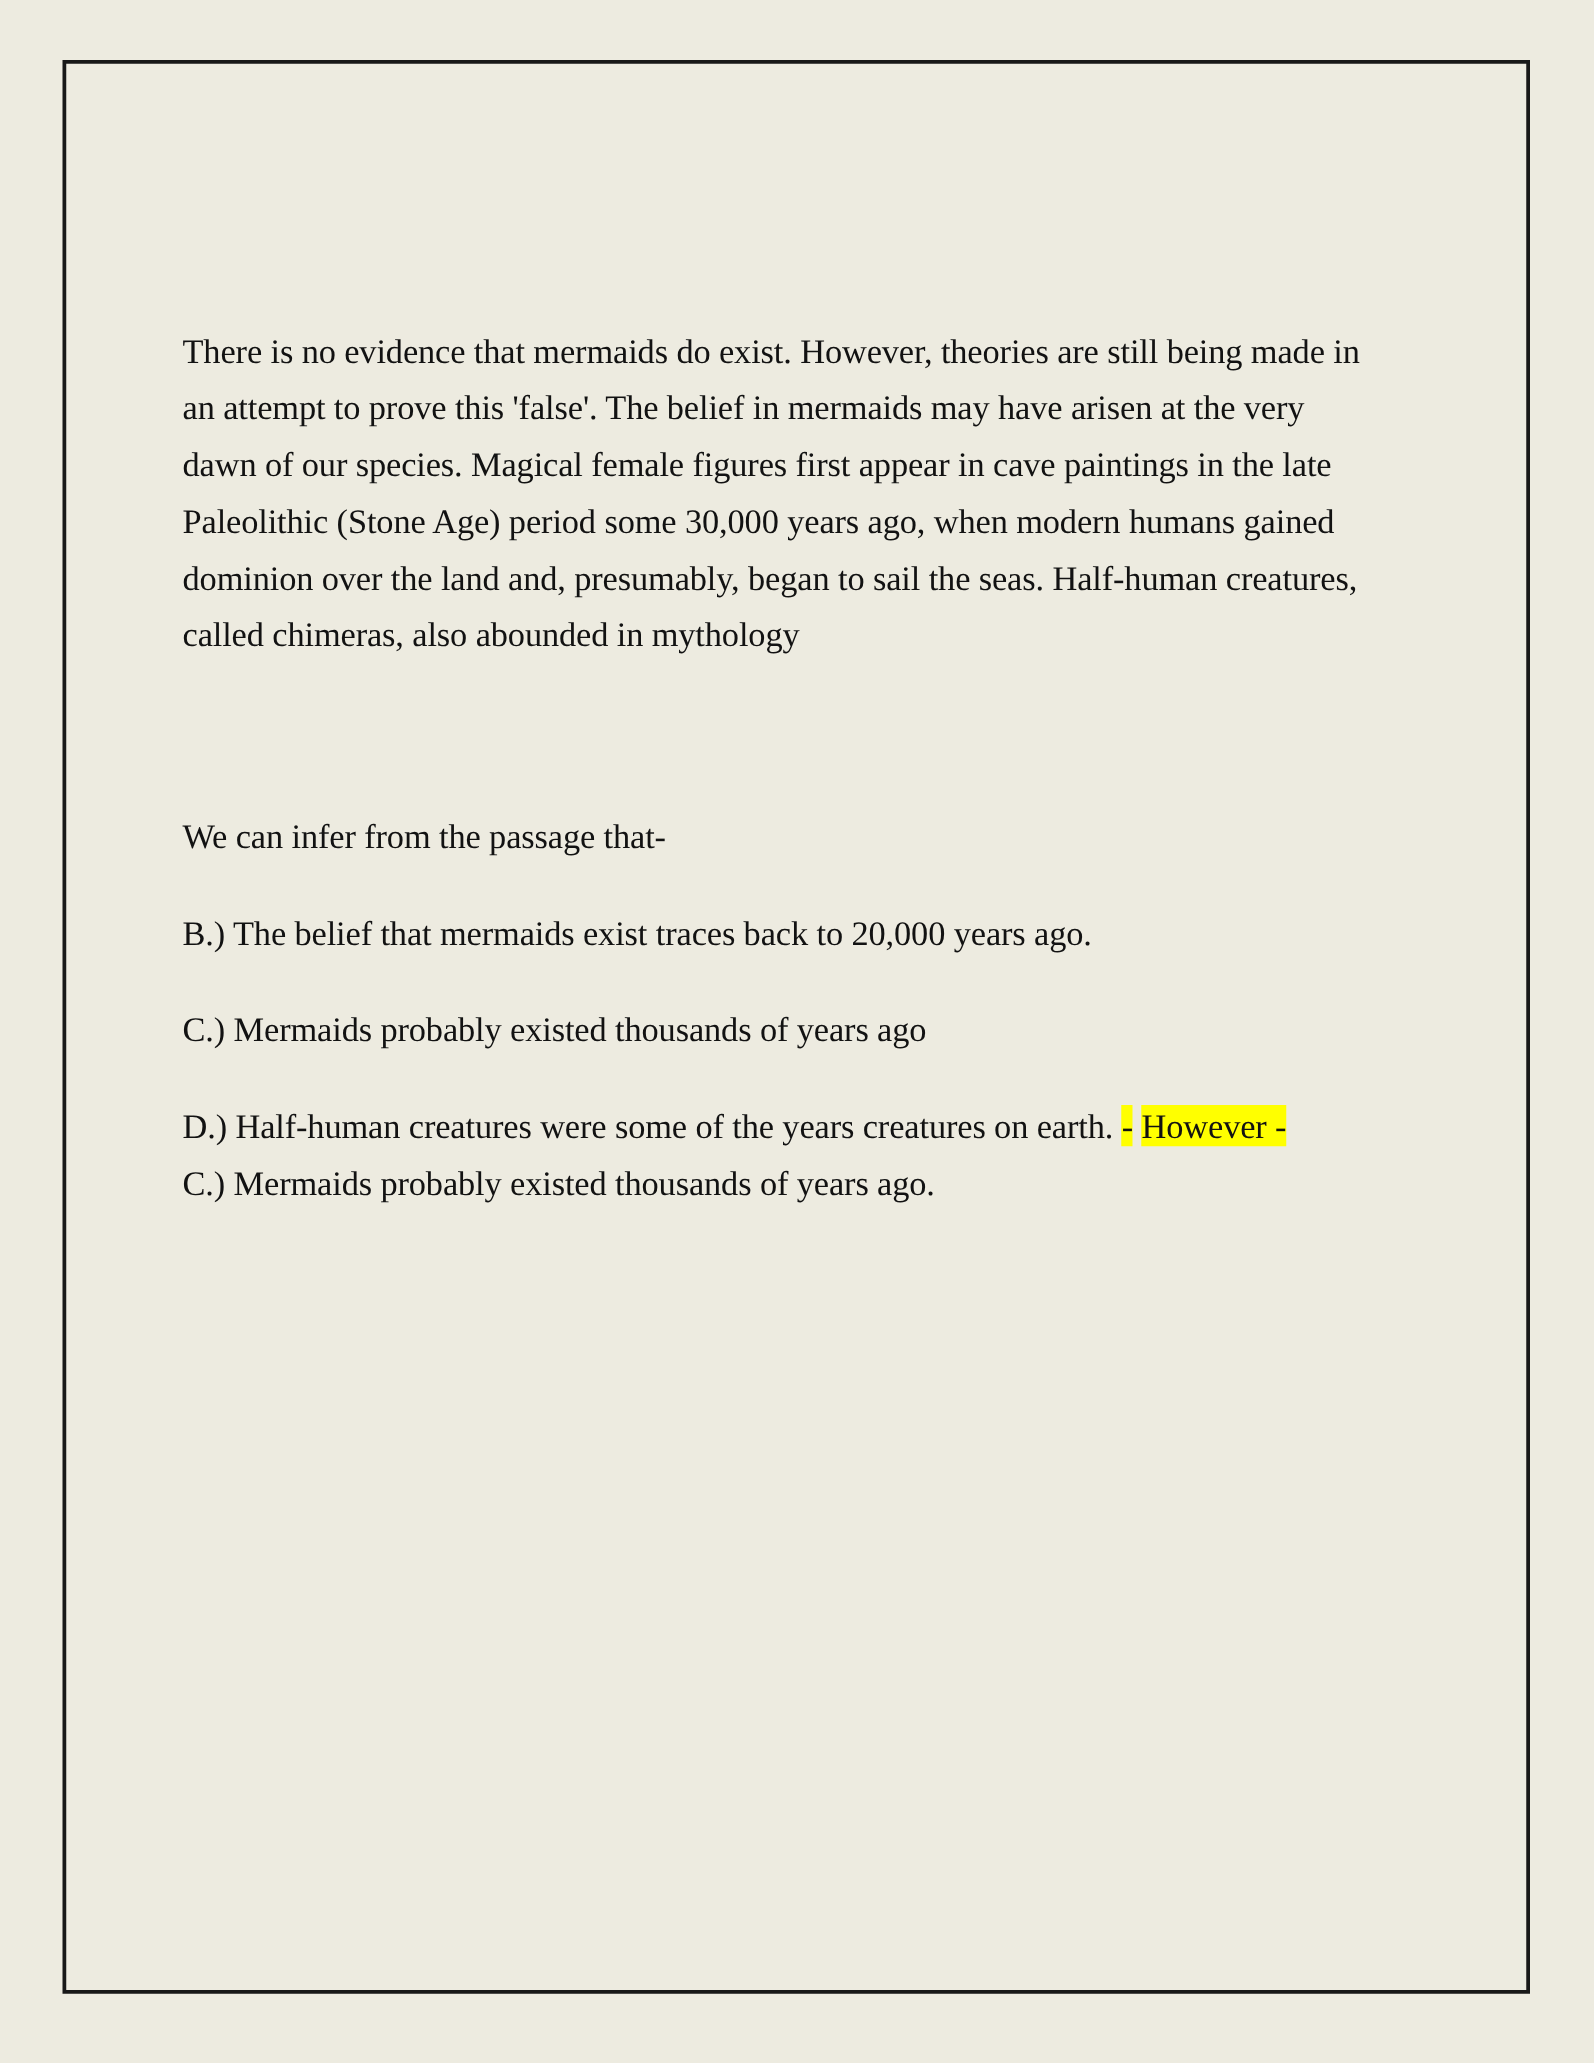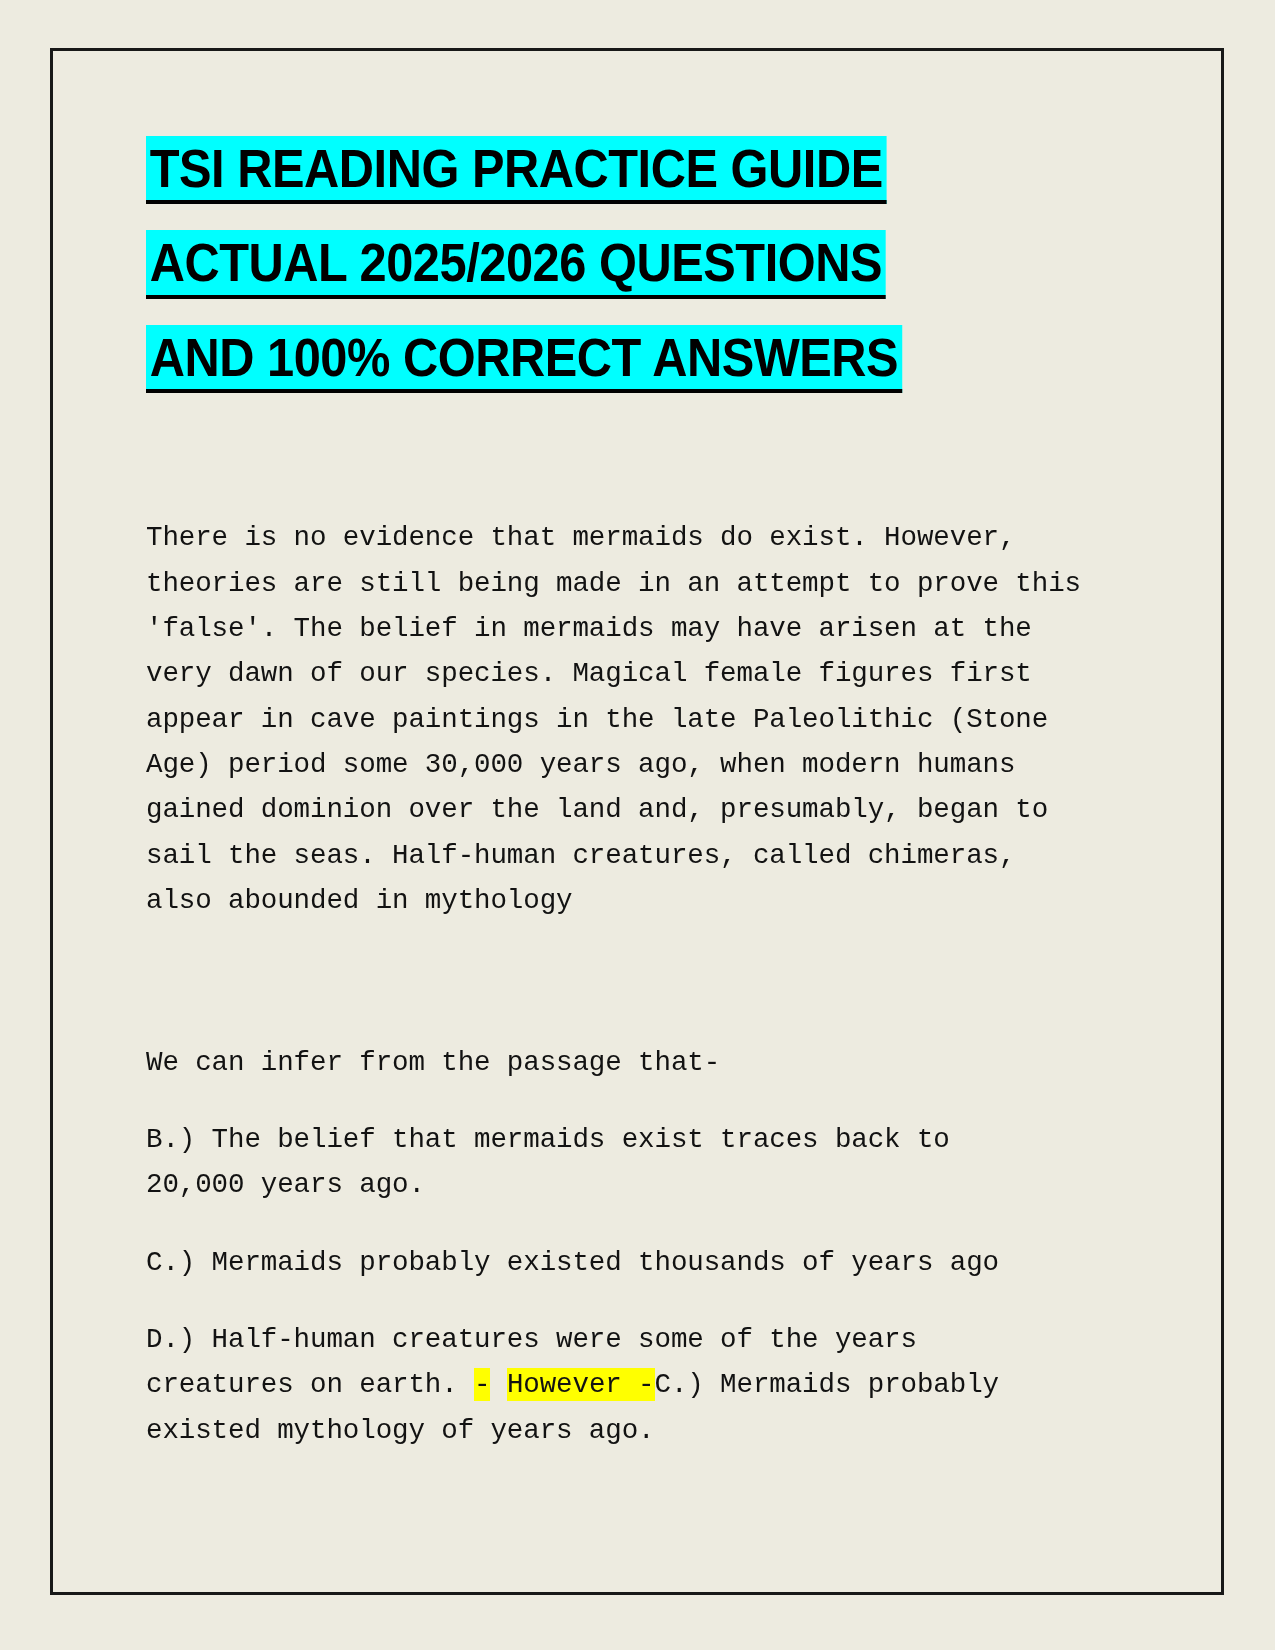--- a/index.html
+++ b/index.html
@@ -56,21 +56,21 @@
     border-bottom: 4px solid #000000;
     transform: scaleX(0.92);
     transform-origin: left center;
   }
   .title-line.l1 { margin-top: 0; }
   .title-line.l2 { margin-top: 26px; }
   .title-line.l3 { margin-top: 26px; }
 
   
   .body-text {
-    font-family: Liberation Mono, monospace;
+    font-family: Liberation Serif, serif;
     font-size: 27.5px;
     color: #121212;
     line-height: 1.65;
     letter-spacing: -0.1px;
   }
 
   .passage {
     margin-top: 122px;
     max-width: 948px;
   }
@@ -95,35 +95,24 @@
     box-decoration-break: clone;
     -webkit-box-decoration-break: clone;
   }
 </style>
 </head>
 <body>
 
 <div class="page">
   <div class="content">
 
-    <div class="title-block">
-      <div class="title-line l1">
-        <span class="hl">TSI READING PRACTICE GUIDE</span>
-      </div>
-      <div class="title-line l2">
-        <span class="hl">ACTUAL 2025/2026 QUESTIONS</span>
-      </div>
-      <div class="title-line l3">
-        <span class="hl">AND 100% CORRECT ANSWERS</span>
-      </div>
-    </div>
 
     <p class="body-text passage">There is no evidence that mermaids do exist. However, theories are still being made in an attempt to prove this 'false'. The belief in mermaids may have arisen at the very dawn of our species. Magical female figures first appear in cave paintings in the late Paleolithic (Stone Age) period some 30,000 years ago, when modern humans gained dominion over the land and, presumably, began to sail the seas. Half-human creatures, called chimeras, also abounded in mythology</p>
 
     <p class="body-text question">We can infer from the passage that-</p>
 
     <p class="body-text option">B.) The belief that mermaids exist traces back to 20,000 years ago.</p>
     <p class="body-text option">C.) Mermaids probably existed thousands of years ago</p>
 
-    <p class="body-text option d"><span>D.) Half-human creatures were some of the years creatures on earth. </span><span class="hl-yellow">-</span><span> </span><span class="hl-yellow">However -</span><span>C.) Mermaids probably existed mythology of years ago.</span></p>
+    <p class="body-text option d"><span>D.) Half-human creatures were some of the years creatures on earth. </span><span class="hl-yellow">-</span><span> </span><span class="hl-yellow">However -</span><span>C.) Mermaids probably existed thousands of years ago.</span></p>
 
   </div>
 </div>
 
 </body></html>

